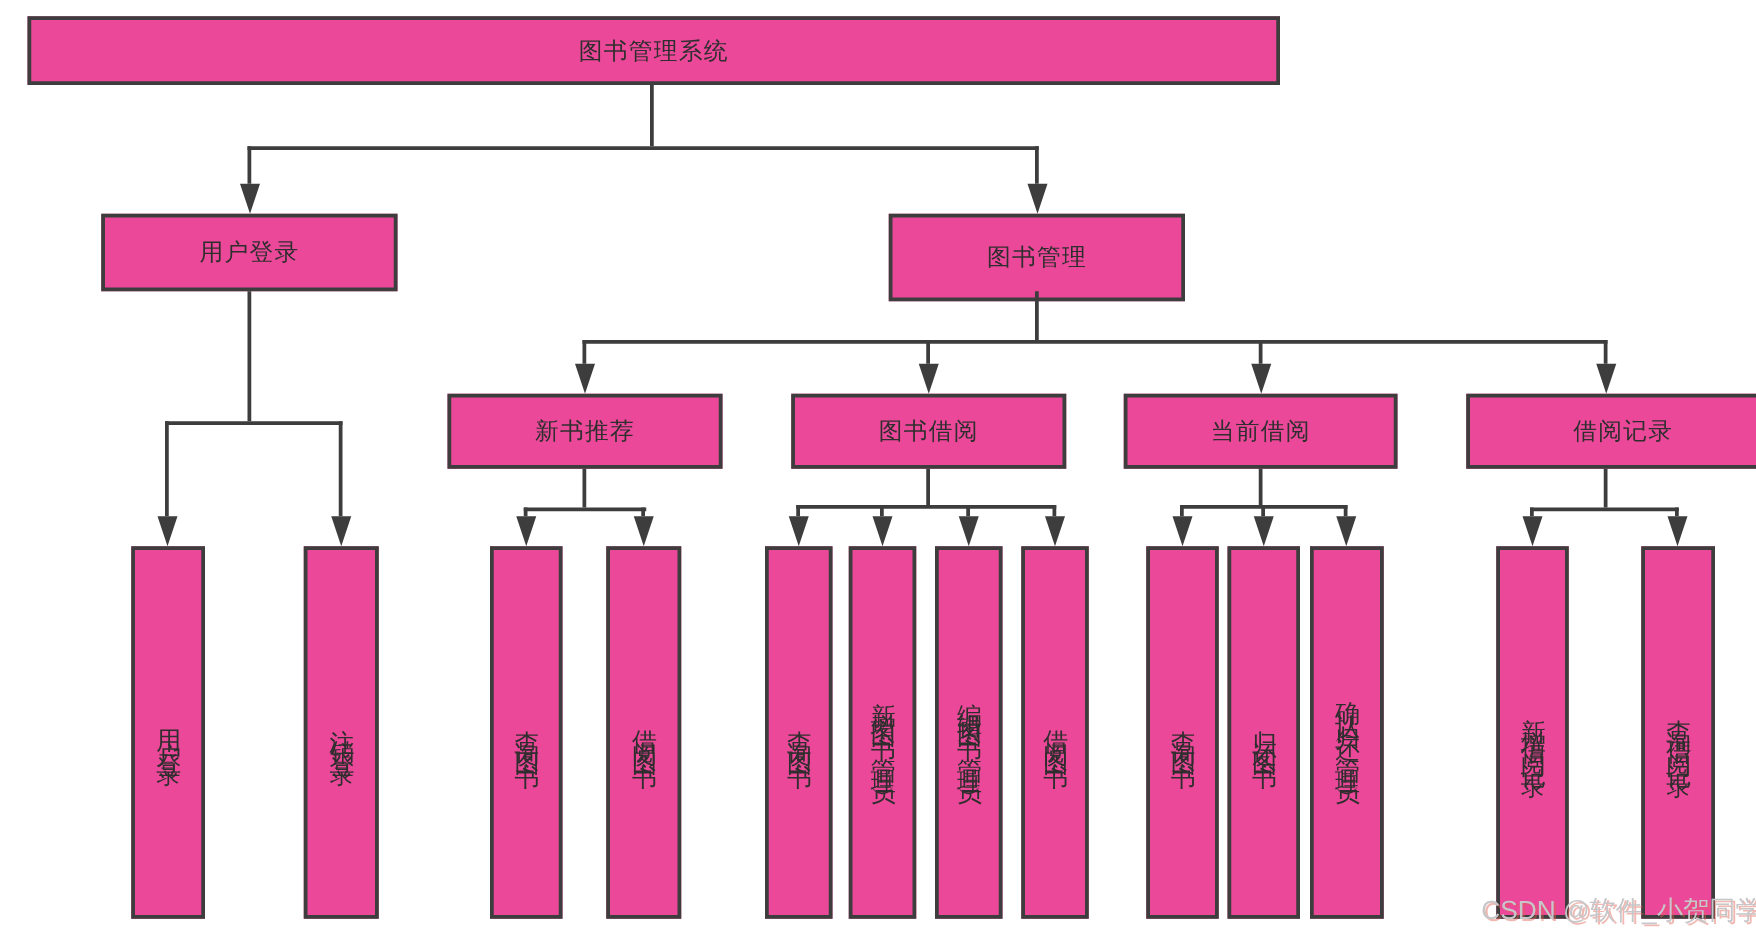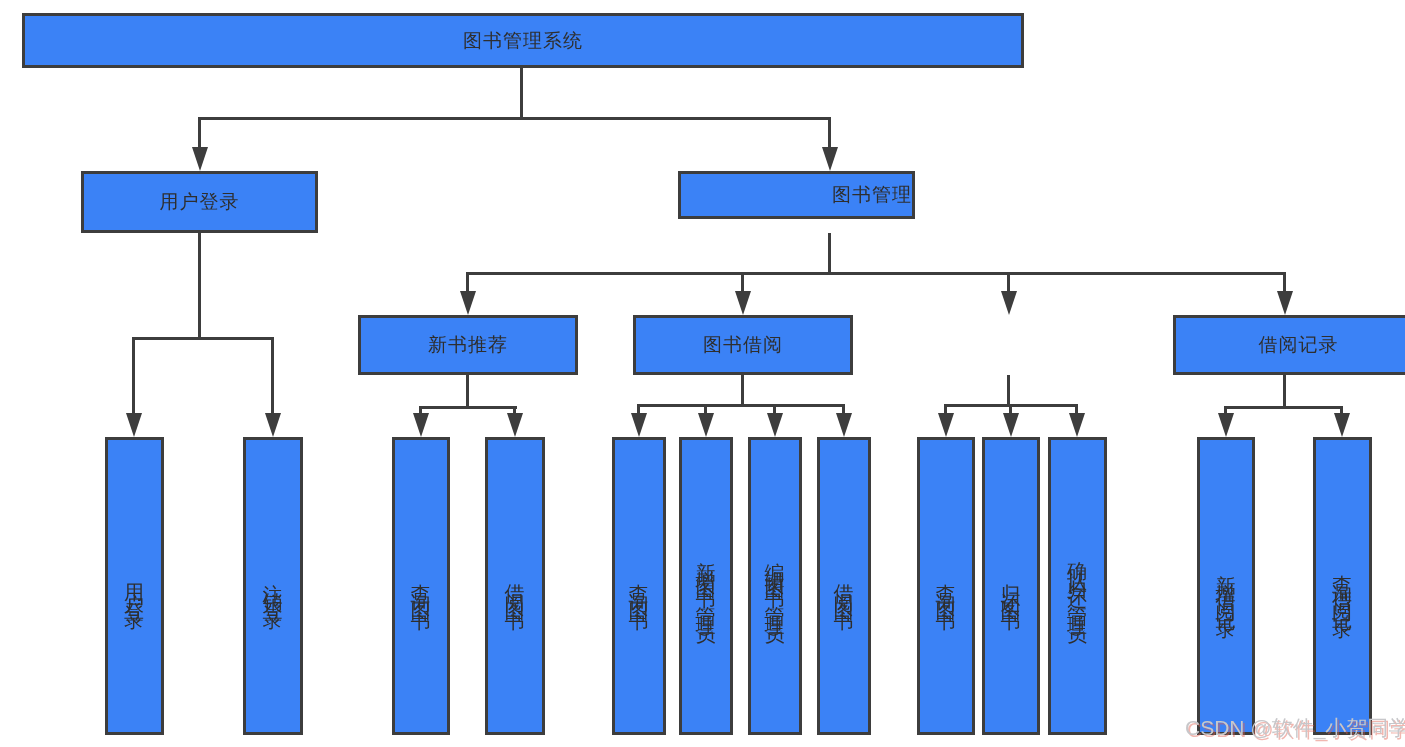--- a/index.html
+++ b/index.html
@@ -9,21 +9,21 @@
     height: 747px;
     background: #ffffff;
     font-family: "Liberation Sans", "DejaVu Sans", sans-serif;
     overflow: hidden;
   }
   
   .node {
     position: absolute;
     box-sizing: border-box;
     border: 3px solid #3d3d3d;
-    background: #3b82f6;
+    background: #ec4899;
     display: flex;
     align-items: center;
     justify-content: center;
     color: #2e2e2e;
   }
   .node-h { font-size: 19px; letter-spacing: 1px; }
   .node-v { font-size: 20px; }
   .node-v .vtext {
     writing-mode: vertical-rl;
     text-orientation: mixed;
@@ -64,21 +64,21 @@
   <div class="vl" style="left:520px; top:68px; height:49px;"></div>
   <div class="hl" style="left:198px; top:117px; width:633px;"></div>
   <div class="vl" style="left:198px; top:117px; height:30px;"></div>
   <div class="ar" style="left:192px; top:147px;"></div>
   <div class="vl" style="left:828px; top:117px; height:30px;"></div>
   <div class="ar" style="left:822px; top:147px;"></div>
 
   <div class="node node-h" style="left:81px; top:171px; width:237px; height:62px;">
     <span>用户登录</span>
   </div>
-  <div class="node node-h" style="left:678px; top:171px; width:237px; height:48px;justify-content:flex-end;">
+  <div class="node node-h" style="left:711px; top:171px; width:237px; height:70px;">
     <span>图书管理</span>
   </div>
 
   <div class="vl" style="left:198px; top:233px; height:104px;"></div>
   <div class="hl" style="left:132px; top:337px; width:142px;"></div>
   <div class="vl" style="left:132px; top:337px; height:76px;"></div>
   <div class="ar" style="left:126px; top:413px;"></div>
   <div class="vl" style="left:271px; top:337px; height:76px;"></div>
   <div class="ar" style="left:265px; top:413px;"></div>
 
@@ -91,20 +91,23 @@
   <div class="vl" style="left:1007px; top:272px; height:19px;"></div>
   <div class="ar" style="left:1001px; top:291px;"></div>
   <div class="vl" style="left:1283px; top:272px; height:19px;"></div>
   <div class="ar" style="left:1277px; top:291px;"></div>
 
   <div class="node node-h" style="left:633px; top:315px; width:220px; height:60px;">
     <span>图书借阅</span>
   </div>
   <div class="node node-h" style="left:358px; top:315px; width:220px; height:60px;">
     <span>新书推荐</span>
+  </div>
+  <div class="node node-h" style="left:899px; top:315px; width:219px; height:60px;">
+    <span>当前借阅</span>
   </div>
   <div class="node node-h" style="left:1173px; top:315px; width:251px; height:60px;">
     <span>借阅记录</span>
   </div>
 
   <div class="vl" style="left:466px; top:375px; height:31px;"></div>
   <div class="hl" style="left:419px; top:406px; width:98px;"></div>
   <div class="vl" style="left:419px; top:406px; height:7px;"></div>
   <div class="ar" style="left:413px; top:413px;"></div>
   <div class="vl" style="left:513px; top:406px; height:7px;"></div>

